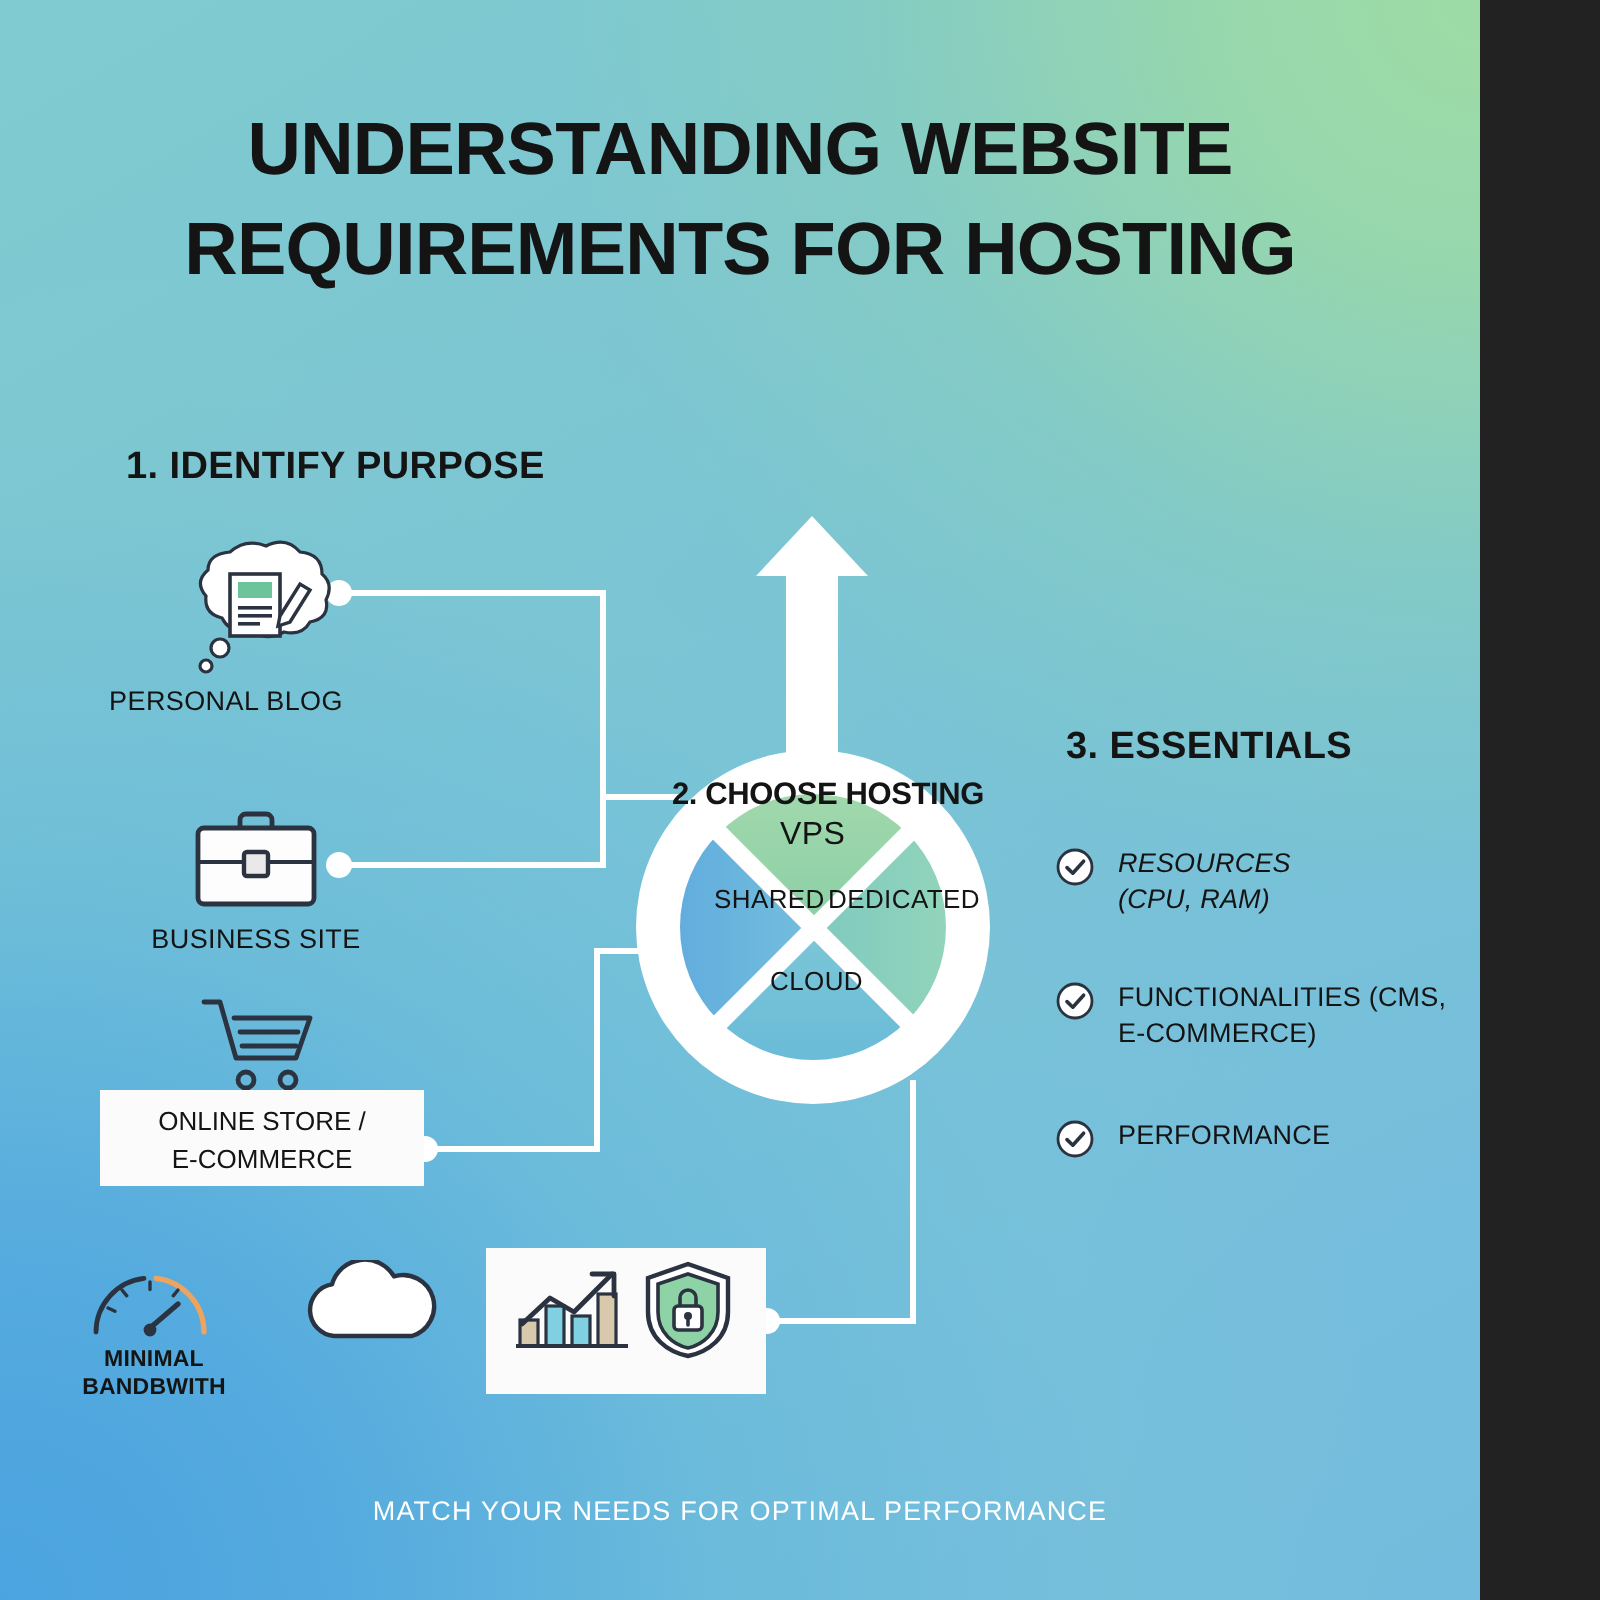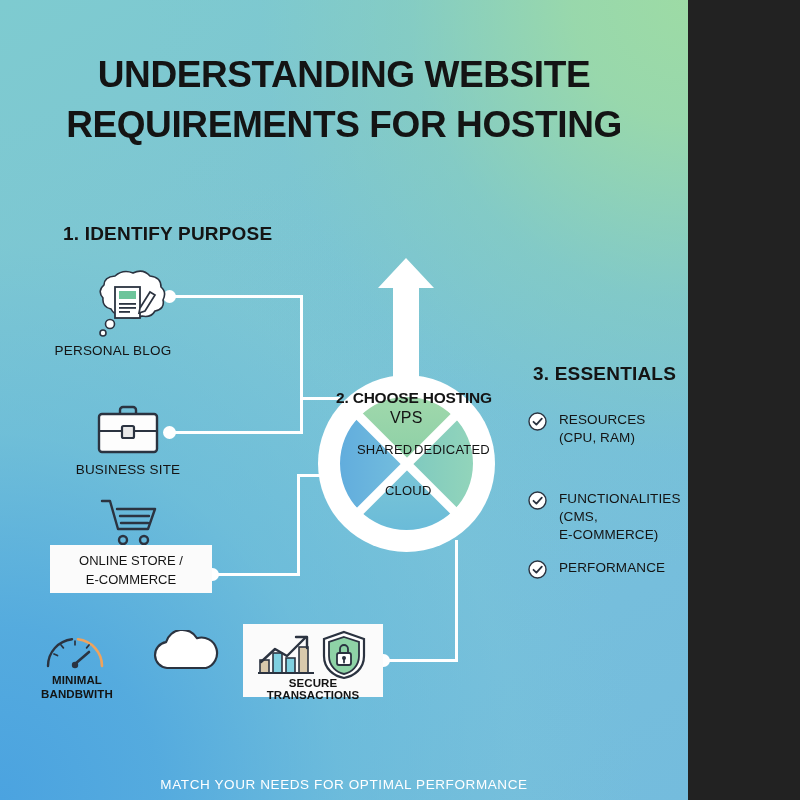--- a/index.html
+++ b/index.html
@@ -3,21 +3,21 @@
 <meta charset="utf-8">
 <title>Understanding Website Requirements For Hosting</title>
 <style>
   * { box-sizing: border-box; }
   html, body {
     margin: 0; padding: 0;
     background: #222;
   }
   #canvas {
     position: relative;
-    width: 688px; height: 800px;
+    width: 740px; height: 800px;
     overflow: hidden;
     font-family: "Liberation Sans", sans-serif;
     background:
       radial-gradient(120% 110% at 100% 0%, rgba(157,219,165,1) 0%, rgba(157,219,165,0.85) 14%, rgba(140,210,180,0.45) 34%, rgba(120,200,200,0.10) 52%, rgba(120,200,200,0) 66%),
       radial-gradient(130% 120% at 0% 100%, rgba(75,163,224,1) 0%, rgba(80,168,223,0.88) 18%, rgba(100,185,219,0.55) 38%, rgba(120,200,214,0.18) 58%, rgba(120,200,214,0) 72%),
       linear-gradient(150deg, #7ecbd0 0%, #7ec6d2 28%, #79c2d8 55%, #76bedc 80%, #74bcdd 100%);
   }
 
   
   .main-title {
@@ -185,21 +185,21 @@
   }
 
   
   .ess-row {
     position: absolute;
     left: 528px;
     display: flex;
     align-items: flex-start;
     gap: 12px;
   }
-  #ess-0 { top: 411px; }
+  #ess-0 { top: 423px; font-style: italic; }
   #ess-1 { top: 490px; }
   #ess-2 { top: 559px; }
   .check-badge {
     flex: 0 0 auto;
     width: 19px; height: 19px;
     margin-top: 1px;
   }
   .ess-text {
     color: #141414;
     font-size: 13.5px;
@@ -209,21 +209,20 @@
   }
 
   
   #footer {
     position: absolute;
     left: 0; right: 0; top: 748px;
     text-align: center;
     color: #ffffff;
     font-size: 13.5px;
     letter-spacing: 0.6px;
-    margin-top: 29px;
   }
 
   .icon-wrap { position: absolute; }
 </style>
 </head>
 <body>
 
 <div id="canvas">
 
   <div class="main-title">UNDERSTANDING   WEBSITE
@@ -358,21 +357,20 @@
   <div class="icon-wrap" style="left:321px; top:630px; width:46px; height:50px;">
     <svg viewBox="0 0 46 50" width="46" height="50" aria-hidden="true">
       <path d="M23 2 L43 9 v17 c0 13 -10 20 -20 22 C13 46 3 39 3 26 V9 Z" fill="#ffffff" stroke="#2b3340" stroke-width="2.2"></path>
       <path d="M23 7 L38 12 v14 c0 10.5 -8 16.5 -15 18 C16 42.5 8 36.5 8 26 V12 Z" fill="#8ed3a6" stroke="#2b3340" stroke-width="1.8"></path>
       <rect x="16" y="23" width="14" height="12" rx="2" fill="#ffffff" stroke="#2b3340" stroke-width="1.8"></rect>
       <path d="M19 23 v-4 a4 4 0 0 1 8 0 v4" fill="none" stroke="#2b3340" stroke-width="1.8"></path>
       <circle cx="23" cy="28" r="2" fill="#2b3340"></circle>
       <path d="M23 29 v3.5" stroke="#2b3340" stroke-width="1.8" stroke-linecap="round"></path>
     </svg>
   </div>
-  <div id="lb-secure">SECURE TRANSACTIONS</div>
 
   <div class="ess-row" id="ess-0">
     <span class="check-badge">
       <svg viewBox="0 0 19 19" width="19" height="19" aria-hidden="true">
         <circle cx="9.5" cy="9.5" r="8.5" fill="#ffffff" stroke="#2b3340" stroke-width="1.4"></circle>
         <path d="M5.5 9.8 L8.4 12.6 L13.8 6.6" fill="none" stroke="#2b3340" stroke-width="1.8" stroke-linecap="round" stroke-linejoin="round"></path>
       </svg>
     </span>
     <span class="ess-text">RESOURCES
 (CPU, RAM)</span>

